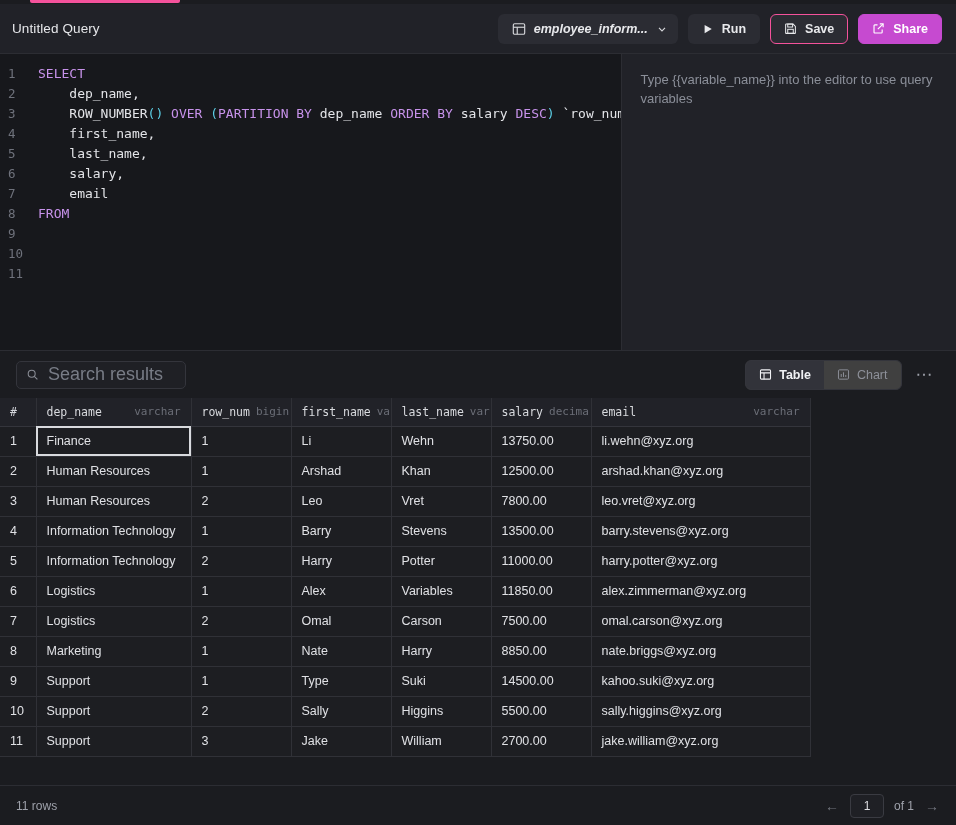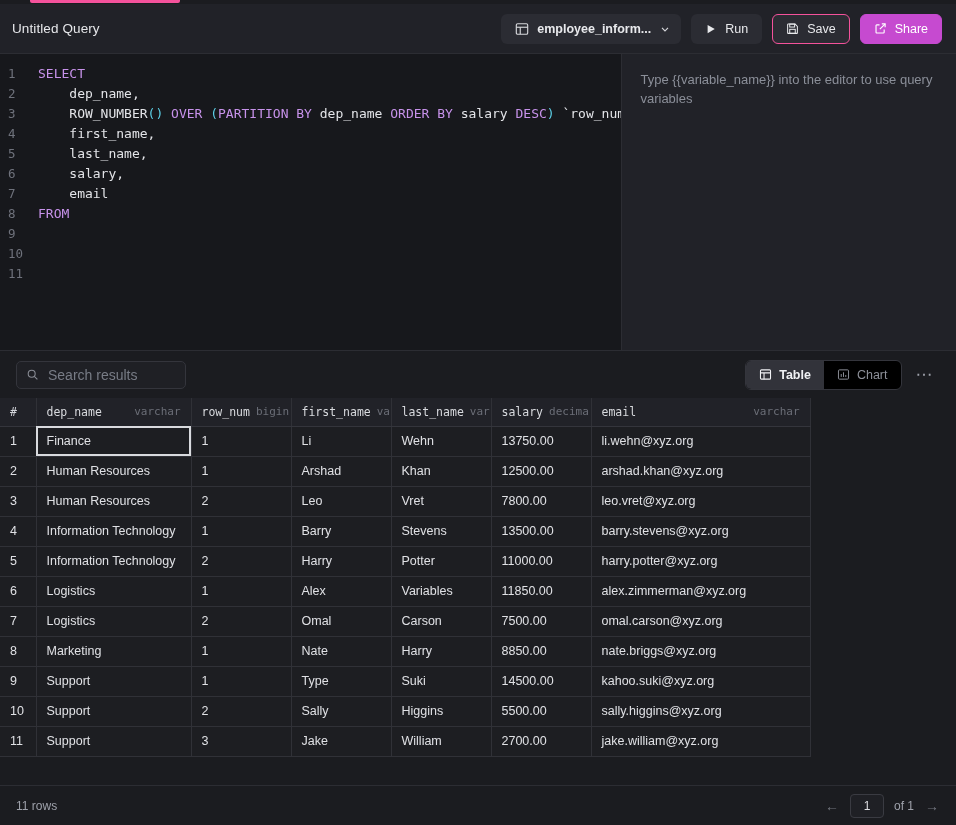--- a/index.html
+++ b/index.html
@@ -25,25 +25,25 @@
     padding: 0 14px 0 12px;
   }
   .query-title { font-size: 13.5px; color: #e6e7ea; font-weight: 400; letter-spacing: .1px; }
   .header-spacer { flex: 1 1 auto; }
   .header-actions { display: flex; align-items: center; gap: 10px; }
 
   .btn {
     display: inline-flex; align-items: center; gap: 8px;
     height: 30px; padding: 0 13px;
     border-radius: 6px; border: 1px solid transparent;
-    font-size: 12.5px; font-weight: 400; color: #e8e9ec;
+    font-size: 12.5px; font-weight: 700; color: #e8e9ec;
     background: #2b2c33; cursor: pointer; white-space: nowrap;
   }
   .btn.db-select { background: #2b2c33; font-weight: 700; padding-right: 9px; }
-  .btn.db-select .dbname { max-width: 118px; overflow: hidden; text-overflow: ellipsis; }
+  .btn.db-select .dbname { max-width: 118px; overflow: hidden; text-overflow: ellipsis; font-style: italic; }
   .btn.run { background: #2b2c33; }
   .btn.save { background: #2b2c33; border: 1px solid #f4529b; }
   .btn.share { background: #c64ad0; color: #fff; border-color: #c64ad0; }
   .icon { display: inline-flex; align-items: center; justify-content: center; flex: 0 0 auto; }
   .icon svg { display: block; }
 
   
   .body-row { flex: 0 0 auto; display: flex; height: 296px; }
   .editor {
     width: 726px; background: #17181c;
@@ -78,28 +78,28 @@
     display: flex; align-items: center; padding: 0 14px 0 16px;
   }
   .search-box {
     display: flex; align-items: center; gap: 9px;
     width: 170px; height: 28px;
     background: #1f2025; border: 1px solid #34353c; border-radius: 5px;
     padding: 0 9px;
   }
   .search-box input {
     border: none; outline: none; background: transparent;
-    color: #d7d8dc; font-size: 14px; width: 100%;
+    color: #d7d8dc; font-size: 18px; width: 100%;
     font-family: "Liberation Sans", sans-serif;
   }
   .search-box input::placeholder { color: #787c86; }
   .toolbar-spacer { flex: 1 1 auto; }
   .segmented {
     display: flex; align-items: center;
-    background: #000000; border: 1px solid #34353c; border-radius: 6px;
+    background: #404040; border: 1px solid #34353c; border-radius: 6px;
     height: 30px; overflow: hidden;
   }
   .seg {
     display: inline-flex; align-items: center; gap: 7px;
     height: 100%; padding: 0 13px; font-size: 12.5px; cursor: pointer;
     color: #8d9099; font-weight: 400;
   }
   .seg.active { background: #32333a; color: #f0f1f4; font-weight: 700; }
   .kebab { padding: 0 8px 0 14px; color: #9ea1aa; font-size: 17px; letter-spacing: 1.5px; cursor: pointer; line-height: 1; }
 

